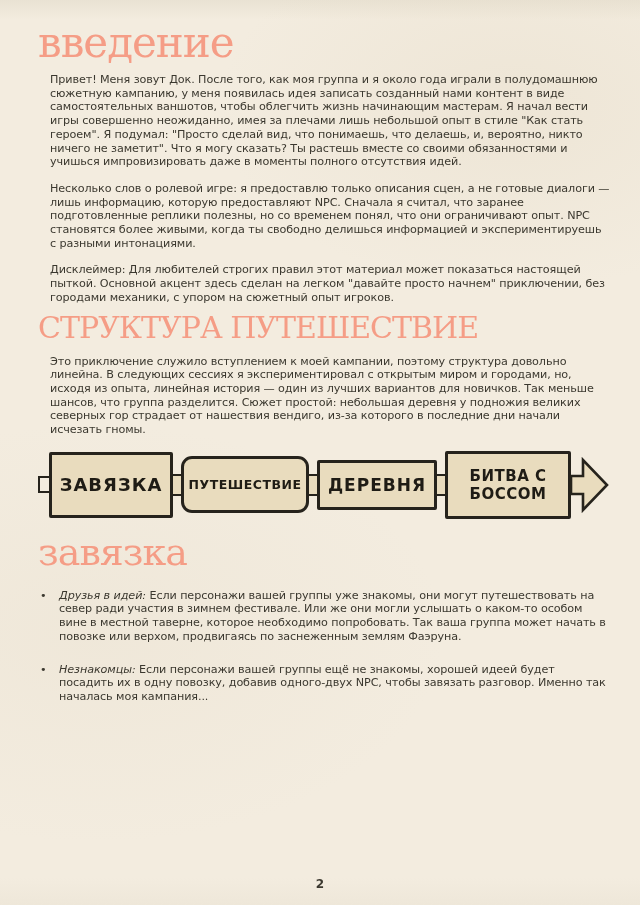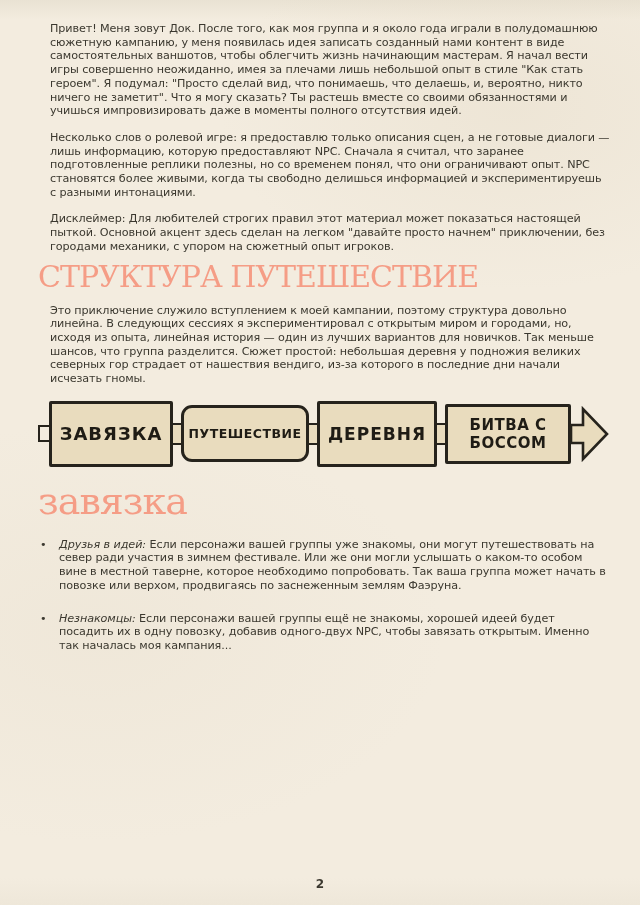--- a/index.html
+++ b/index.html
@@ -56,22 +56,22 @@
     border:3px solid #26231c;
     border-radius:2px;
     display:flex;align-items:center;justify-content:center;
     text-align:center;
     font-weight:700;
     color:#1f1c15;
     letter-spacing:1px;
   }
   .fc-b1{width:124px;height:66px;font-size:18px;}
   .fc-b2{width:128px;height:57px;font-size:12.5px;letter-spacing:.5px;border-radius:11px;}
-  .fc-b3{width:120px;height:66px;font-size:17px;}
-  .fc-b4{width:126px;height:60px;font-size:15px;line-height:1.2;letter-spacing:.5px;align-items:center;}
+  .fc-b3{width:120px;height:50px;font-size:17px;}
+  .fc-b4{width:126px;height:68px;font-size:15px;line-height:1.2;letter-spacing:.5px;align-items:center;}
   .fc-conn{
     width:8px;height:18px;
     background:#e9dcbe;
     border-top:2.5px solid #26231c;
     border-bottom:2.5px solid #26231c;
   }
   .fc-arrow{display:block;margin-left:-1px;}
 
   
   .bullet-list{margin-top:17px;}
@@ -94,20 +94,21 @@
     bottom:14px;left:0;right:0;
     text-align:center;
     font-size:12px;font-weight:700;color:#3b382f;
   }
 </style>
 </head>
 <body>
 
 <div class="page">
 
+  <h1 class="h-serif h1">введение</h1>
 
   <p class="body-text">Привет! Меня зовут Док. После того, как моя группа и я около года играли в полудомашнюю сюжетную кампанию, у меня появилась идея записать созданный нами контент в виде самостоятельных ваншотов, чтобы облегчить жизнь начинающим мастерам. Я начал вести игры совершенно неожиданно, имея за плечами лишь небольшой опыт в стиле "Как стать героем". Я подумал: "Просто сделай вид, что понимаешь, что делаешь, и, вероятно, никто ничего не заметит". Что я могу сказать? Ты растешь вместе со своими обязанностями и учишься импровизировать даже в моменты полного отсутствия идей.</p>
   <p class="body-text">Несколько слов о ролевой игре: я предоставлю только описания сцен, а не готовые диалоги — лишь информацию, которую предоставляют NPC. Сначала я считал, что заранее подготовленные реплики полезны, но со временем понял, что они ограничивают опыт. NPC становятся более живыми, когда ты свободно делишься информацией и экспериментируешь с разными интонациями.</p>
   <p class="body-text tight">Дисклеймер: Для любителей строгих правил этот материал может показаться настоящей пыткой. Основной акцент здесь сделан на легком "давайте просто начнем" приключении, без городами механики, с упором на сюжетный опыт игроков.</p>
 
   <h2 class="h-serif h2">СТРУКТУРА ПУТЕШЕСТВИЕ</h2>
 
   <p class="body-text">Это приключение служило вступлением к моей кампании, поэтому структура довольно линейна. В следующих сессиях я экспериментировал с открытым миром и городами, но, исходя из опыта, линейная история — один из лучших вариантов для новичков. Так меньше шансов, что группа разделится. Сюжет простой: небольшая деревня у подножия великих северных гор страдает от нашествия вендиго, из-за которого в последние дни начали исчезать гномы.</p>
 
   <div class="flowchart">
@@ -135,19 +136,19 @@
   <h3 class="h-serif h3">завязка</h3>
 
 
   <div class="bullet-list">
     <div class="bullet-item">
       <span class="bullet-glyph">•</span>
       <span class="bullet-body"><span class="lead-in">Друзья в идей:</span> <span>Если персонажи вашей группы уже знакомы, они могут путешествовать на север ради участия в зимнем фестивале. Или же они могли услышать о каком-то особом вине в местной таверне, которое необходимо попробовать. Так ваша группа может начать в повозке или верхом, продвигаясь по заснеженным землям Фаэруна.</span></span>
     </div>
     <div class="bullet-item">
       <span class="bullet-glyph">•</span>
-      <span class="bullet-body"><span class="lead-in">Незнакомцы:</span> <span>Если персонажи вашей группы ещё не знакомы, хорошей идеей будет посадить их в одну повозку, добавив одного-двух NPC, чтобы завязать открытым. Именно так началась моя кампания...</span></span>
+      <span class="bullet-body"><span class="lead-in">Незнакомцы:</span> <span>Если персонажи вашей группы ещё не знакомы, хорошей идеей будет посадить их в одну повозку, добавив одного-двух NPC, чтобы завязать разговор. Именно так началась моя кампания...</span></span>
     </div>
   </div>
 
   <div class="page-number">2</div>
 
 </div>
 
 </body></html>

